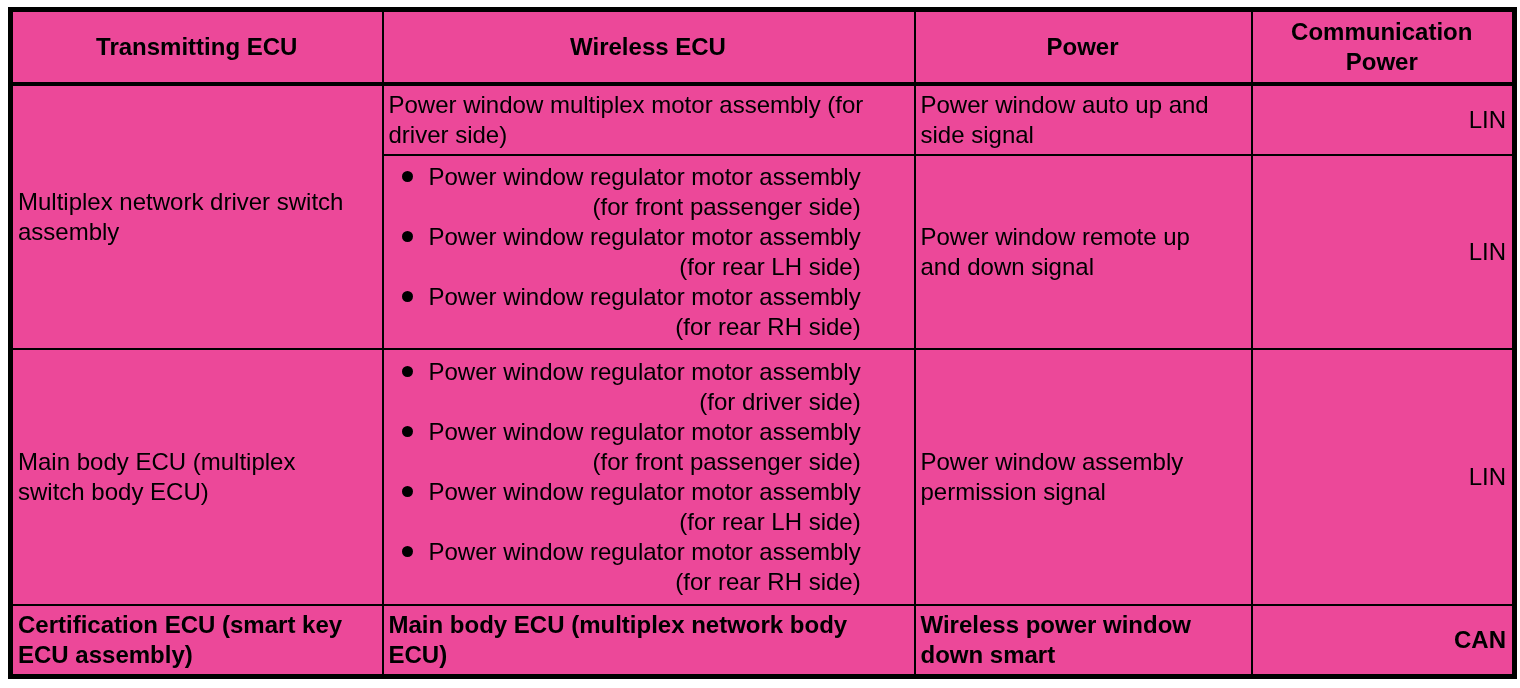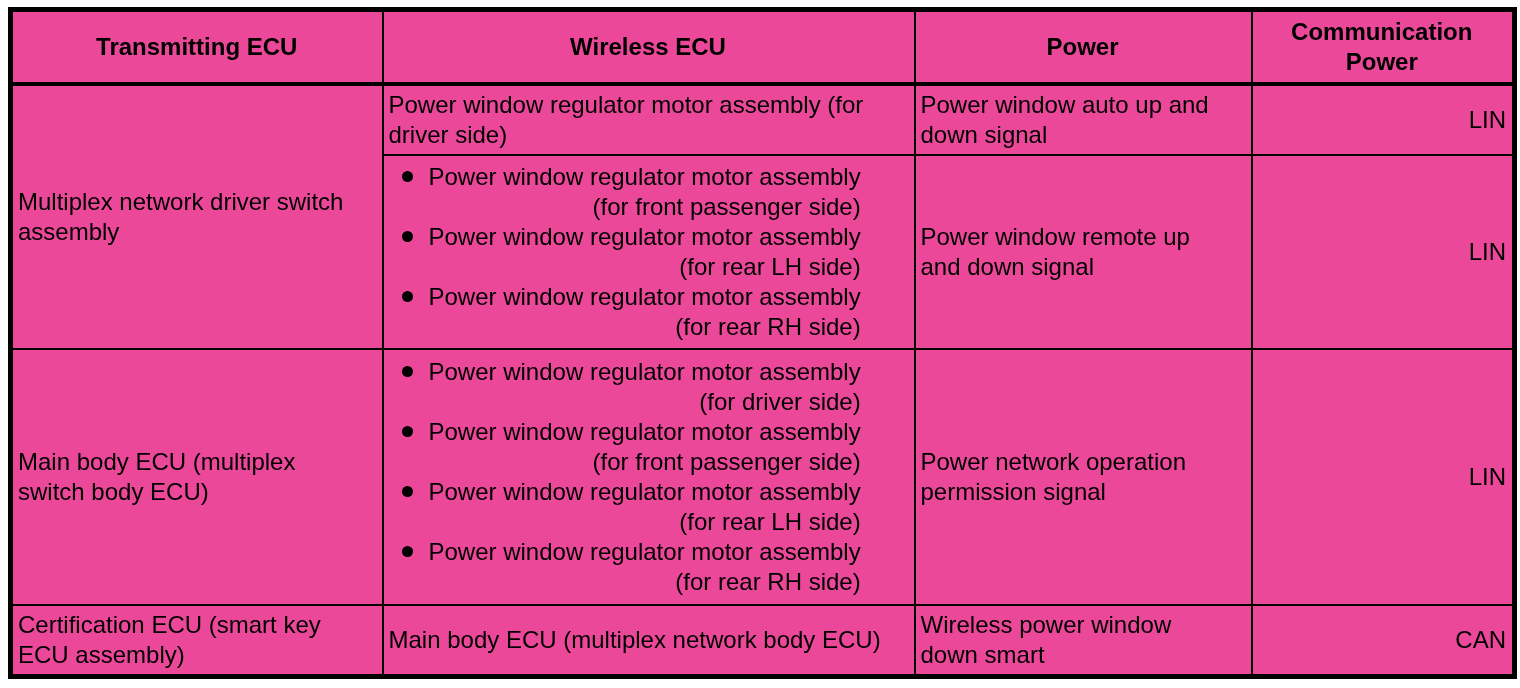--- a/index.html
+++ b/index.html
@@ -29,21 +29,21 @@
   }
   thead th {
     border-bottom: 4px solid #000000;
     font-weight: bold;
     text-align: center;
     height: 62px;
   }
   tr.row-auto   { height: 66px; }
   tr.row-remote { height: 194px; }
   tr.row-main   { height: 256px; }
-  tr.row-cert   { height: 66px; }
+  tr.row-cert   { height: 66px; font-weight: bold; }
   .pre { white-space: pre-line; }
   .center { text-align: right; }
   td.bullet-cell { padding: 6px 6px 6px 5px; }
   .bullets { display: flex; flex-direction: column; text-align: right; }
   .bullet-item { display: flex; align-items: flex-start; }
   .dot {
     flex: 0 0 auto;
     width: 11px;
     height: 11px;
     border-radius: 50%;
@@ -69,24 +69,24 @@
         <th class="pre">Wireless ECU</th>
         <th class="pre">Power</th>
         <th class="pre">Communication
 Power</th>
       </tr>
     </thead>
     <tbody>
       <tr class="row-auto">
         <td rowspan="2" class="pre">Multiplex network driver switch
 assembly</td>
-        <td class="pre">Power window regulator motor assembly (for
+        <td class="pre">Power window multiplex motor assembly (for
 driver side)</td>
         <td class="pre">Power window auto up and
-down signal</td>
+side signal</td>
         <td class="center">LIN</td>
       </tr>
       <tr class="row-remote">
         <td class="bullet-cell">
           <div class="bullets">
             <div class="bullet-item">
               <span class="dot"></span>
               <span class="bullet-text">Power window regulator motor assembly
 (for front passenger side)</span>
             </div>
@@ -126,21 +126,21 @@
               <span class="bullet-text">Power window regulator motor assembly
 (for rear LH side)</span>
             </div>
             <div class="bullet-item">
               <span class="dot"></span>
               <span class="bullet-text">Power window regulator motor assembly
 (for rear RH side)</span>
             </div>
           </div>
         </td>
-        <td class="pre">Power network operation
+        <td class="pre">Power window assembly
 permission signal</td>
         <td class="center">LIN</td>
       </tr>
       <tr class="row-cert">
         <td class="pre">Certification ECU (smart key
 ECU assembly)</td>
         <td class="pre">Main body ECU (multiplex network body ECU)</td>
         <td class="pre">Wireless power window
 down smart</td>
         <td class="center">CAN</td>

